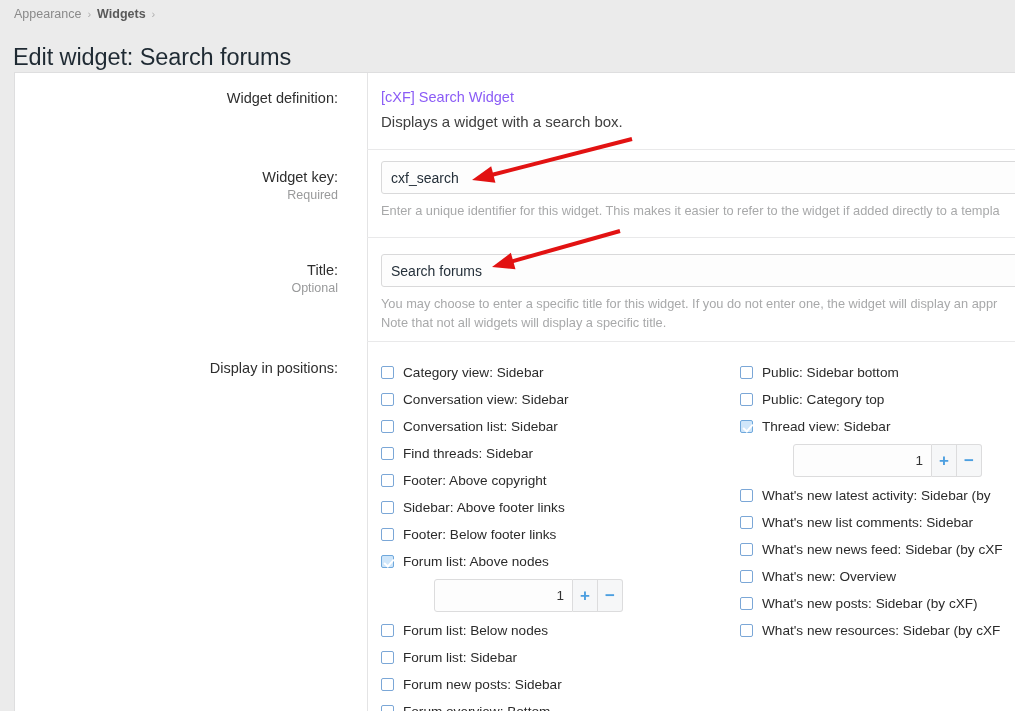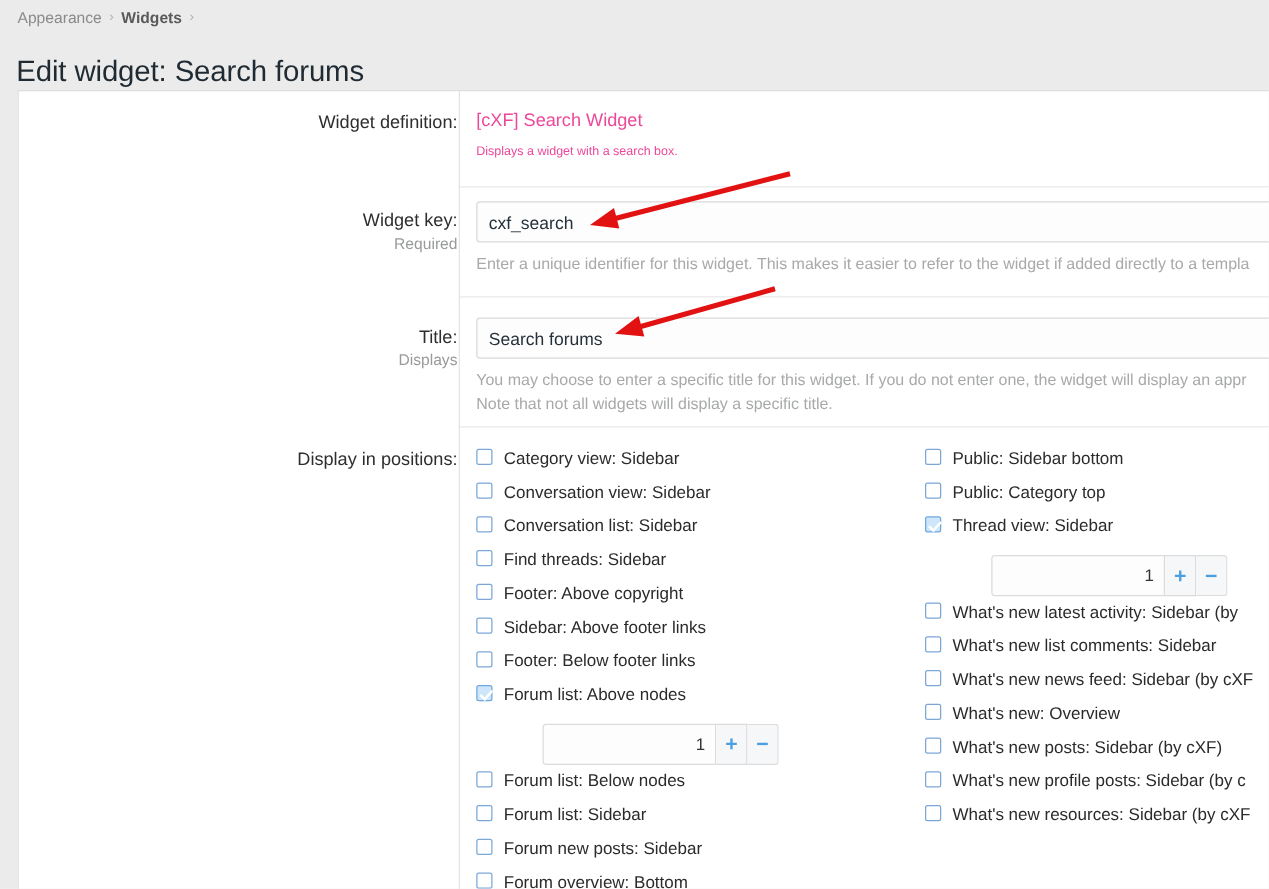--- a/index.html
+++ b/index.html
@@ -46,31 +46,31 @@
     width: 1px; background: #e4e4e5;
   }
 
   .row { position: absolute; left: 0; width: 100%; }
   .row-sep {
     position: absolute; left: 352px; right: 0; height: 1px; background: #e9e9ea;
   }
 
   
   .lbl {
-    position: absolute; right: 708px; 
+    position: absolute; right: 736px; 
     text-align: right; white-space: nowrap;
   }
   .lbl .main { font-size: 14.5px; color: #2e2e2e; display: block; line-height: 18px; }
   .lbl .sub  { font-size: 12.5px; color: #999a9b; display: block; line-height: 17px; margin-top: 1px; }
 
   
   .field { position: absolute; left: 366px; }
 
-  .def-title { font-size: 14.5px; color: #ec4899; line-height: 20px; }
-  .def-desc  { font-size: 10px; color: #ec4899; line-height: 18px; margin-top: 6px; }
+  .def-title { font-size: 14.5px; color: #8b5cf6; line-height: 20px; }
+  .def-desc  { font-size: 15px; color: #404040; line-height: 18px; margin-top: 6px; }
 
   .text-input {
     display: block;
     width: 650px; height: 33px;
     border: 1px solid #d9d9da;
     border-radius: 3px;
     background: #fdfdfd;
     font-family: "Liberation Sans", sans-serif;
     font-size: 14px; color: #25303a;
     padding: 0 9px;
@@ -81,21 +81,21 @@
     margin-top: 7px; white-space: nowrap;
   }
 
   
   .positions { position: absolute; left: 366px; top: 286px; width: 700px; }
   .cb-col { position: absolute; top: 0; }
   .cb-col.left  { left: 0px; }
   .cb-col.right { left: 359px; }
 
   .cb-row {
-    display: flex; 
+    display: flex; align-items: center;
     height: 27px;
   }
   .cb-box {
     width: 13px; height: 13px; flex: 0 0 13px;
     border: 1px solid #7ba7d7;
     border-radius: 2px;
     background: #ffffff;
     margin-right: 9px;
     position: relative;
   }
@@ -191,21 +191,21 @@
       <div class="field" style="top:12px;">
         <input class="text-input" type="text" value="cxf_search" style="">
         <div class="help">Enter a unique identifier for this widget. This makes it easier to refer to the widget if added directly to a templa</div>
       </div>
     </div>
     <div class="row-sep" style="top:164px;"></div>
 
     <div class="row" style="top:164px;">
       <div class="lbl" style="top:24px;">
         <span class="main">Title:</span>
-        <span class="sub">Displays</span>
+        <span class="sub">Optional</span>
       </div>
       <div class="field" style="top:17px;">
         <input class="text-input" type="text" value="Search forums" style="">
         <div class="help">You may choose to enter a specific title for this widget. If you do not enter one, the widget will display an appr</div>
         <div class="help" style="margin-top:0;">Note that not all widgets will display a specific title.</div>
       </div>
     </div>
     <div class="row-sep" style="top:268px;"></div>
 
     <div class="row" style="top:268px;">
@@ -300,24 +300,20 @@
             <span class="cb-box"></span>
             <span class="cb-label">What's new news feed: Sidebar (by cXF</span>
           </div>
           <div class="cb-row">
             <span class="cb-box"></span>
             <span class="cb-label">What's new: Overview</span>
           </div>
           <div class="cb-row">
             <span class="cb-box"></span>
             <span class="cb-label">What's new posts: Sidebar (by cXF)</span>
-          </div>
-          <div class="cb-row">
-            <span class="cb-box"></span>
-            <span class="cb-label">What's new profile posts: Sidebar (by c</span>
           </div>
           <div class="cb-row">
             <span class="cb-box"></span>
             <span class="cb-label">What's new resources: Sidebar (by cXF</span>
           </div>
         </div>
     </div>
   </div>
 
   <svg class="annots" id="annots" viewBox="0 0 1015 711">

